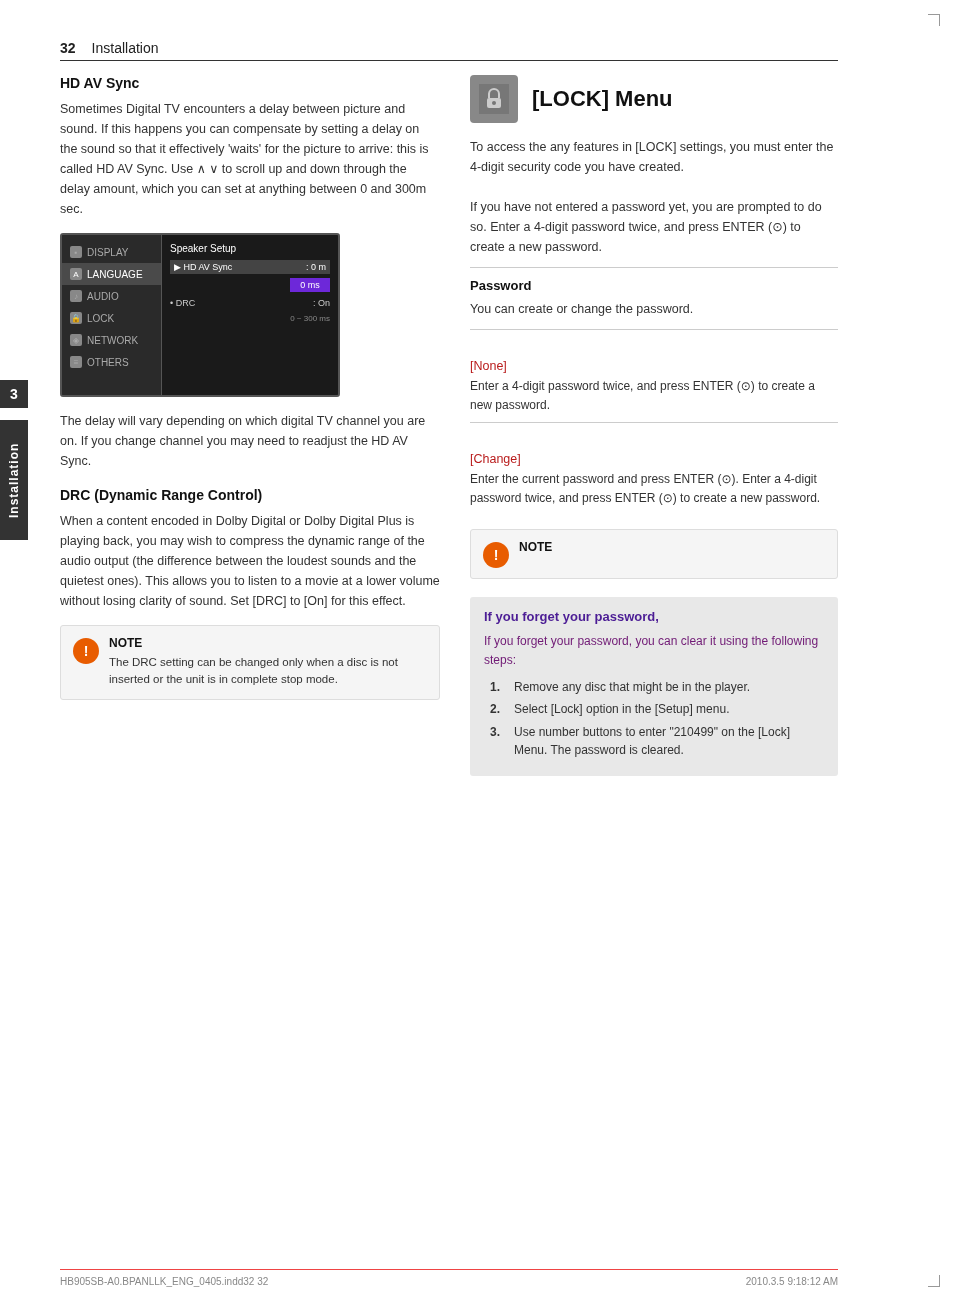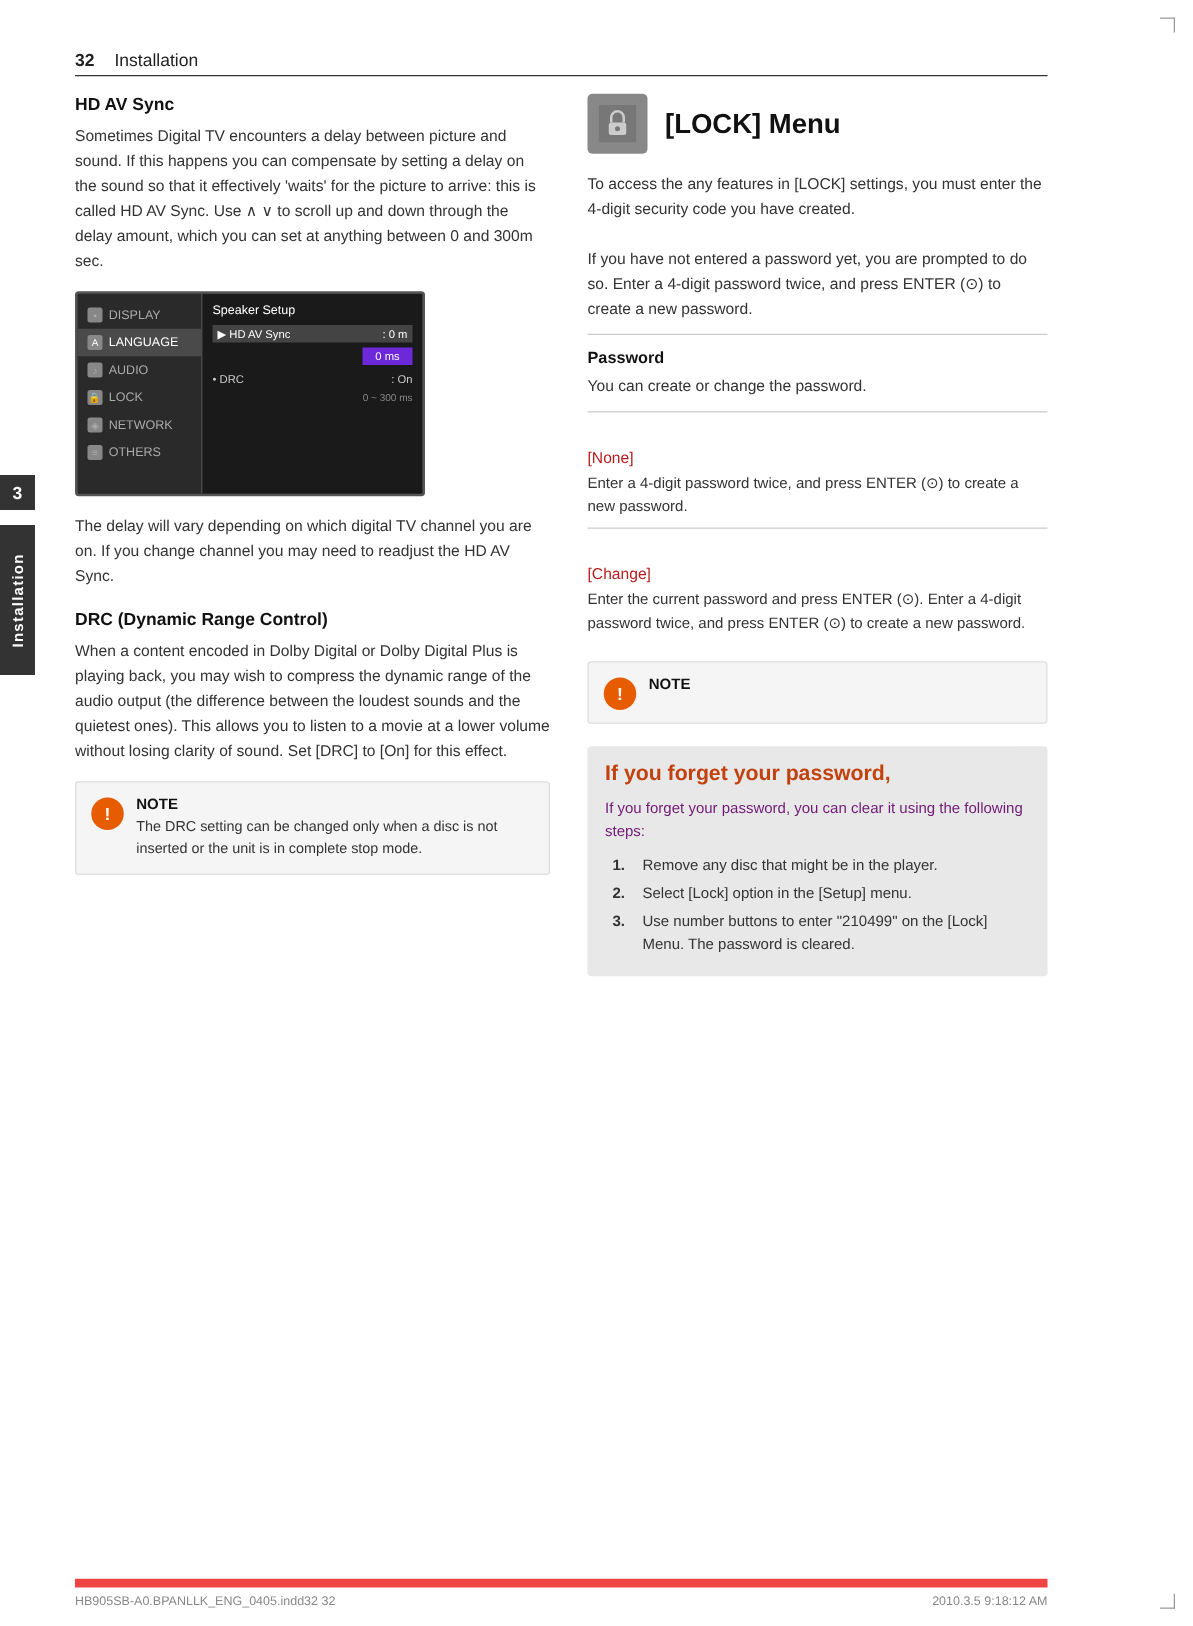--- a/index.html
+++ b/index.html
@@ -298,23 +298,23 @@
     }
 
     
     .forget-box {
       background: #e8e8e8;
       border-radius: 3px;
       padding: 12px 14px;
       margin-top: 18px;
     }
     .forget-heading {
-      font-size: 17px;
-      font-weight: bold;
-      color: #c2410c;
+      font-size: 13px;
+      font-weight: bold;
+      color: #4c1d95;
       margin-bottom: 8px;
     }
     .forget-text {
       font-size: 12px;
       line-height: 1.55;
       color: #701a75;
       margin-bottom: 8px;
     }
     .forget-list {
       padding-left: 6px;
@@ -336,21 +336,21 @@
     .page-footer {
       position: absolute;
       bottom: 14px;
       left: 60px;
       right: 40px;
       display: flex;
       justify-content: space-between;
       align-items: center;
       font-size: 10px;
       color: #888;
-      border-top: 7px solid #ef4444;
+      border-top: 1px solid #ef4444;
       padding-top: 6px;
     }
 
     
     .corner-mark {
       position: absolute;
       width: 12px;
       height: 12px;
     }
     .corner-tl { top: 14px; left: 14px; border-top: 1px solid #999; border-left: 1px solid #999; }

